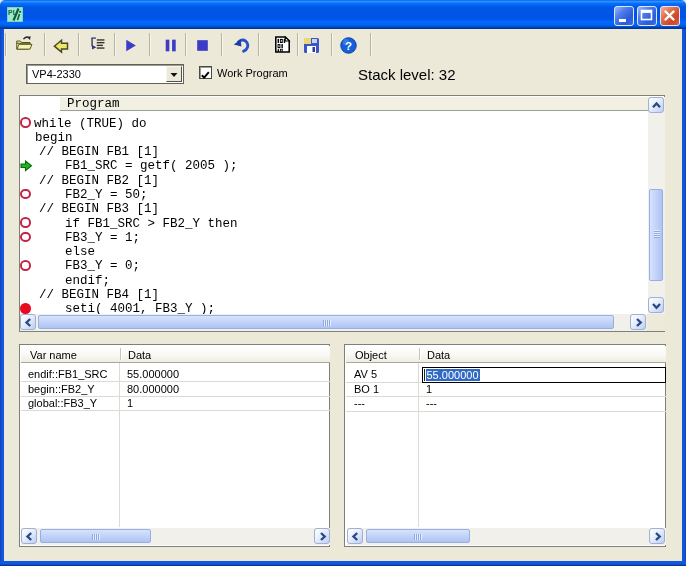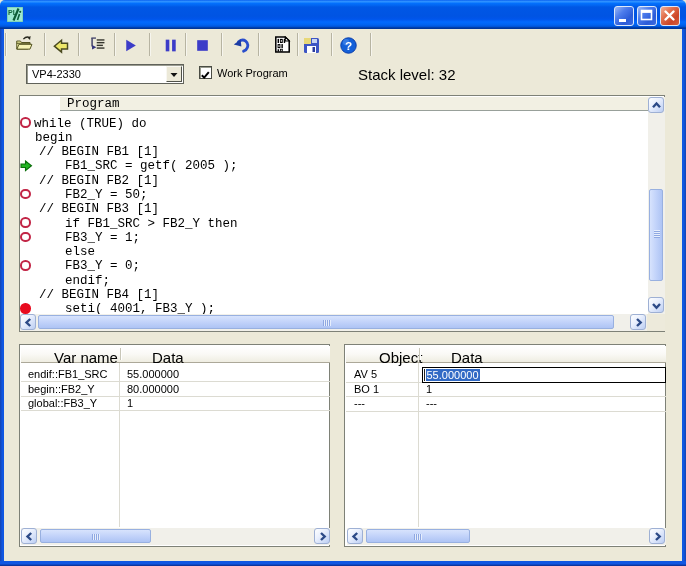--- a/index.html
+++ b/index.html
@@ -64,21 +64,21 @@
 .gripv { position:absolute; left:4px; width:6px; height:8px;
   background:repeating-linear-gradient(0deg,#8FA8E2 0 1px,#E6EEFC 1px 2px); }
 
 
 .lpanel { background:#fff; border:1px solid #7E8177; }
 #lv1 { left:19px; top:344px; width:311px; height:203px; }
 #lv2 { left:344px; top:344px; width:322px; height:203px; }
 .lhdr { position:absolute; left:1px; top:1px; height:17px;
   background:linear-gradient(180deg,#FFFFFF 0%,#FAF9F6 50%,#EFEDE2 100%); border-bottom:1px solid #ACA899; }
 .lhdr .csep { position:absolute; top:2px; width:1px; height:12px; background:#C8C6B8; box-shadow:1px 0 0 #fff; }
-.lhdr span { position:absolute; top:3px; font-size:15px;margin-left:24px; }
+.lhdr span { position:absolute; top:3px; font-size:11px; }
 .rowsep { position:absolute; height:1px; background:#DCDBD2; }
 .vgrid { position:absolute; width:1px; background:#DCDBD2; }
 .cell { position:absolute; font-size:11px; white-space:nowrap; }
 #editbox { position:absolute; background:#fff; border:1px solid #000; }
 #editbox .sel { position:absolute; left:3px; top:1px; background:#316AC5; color:#fff; font-size:11px; padding:0 1px; }
 </style>
 </head>
 <body>
 
 <div id="titlebar" class="abs">

